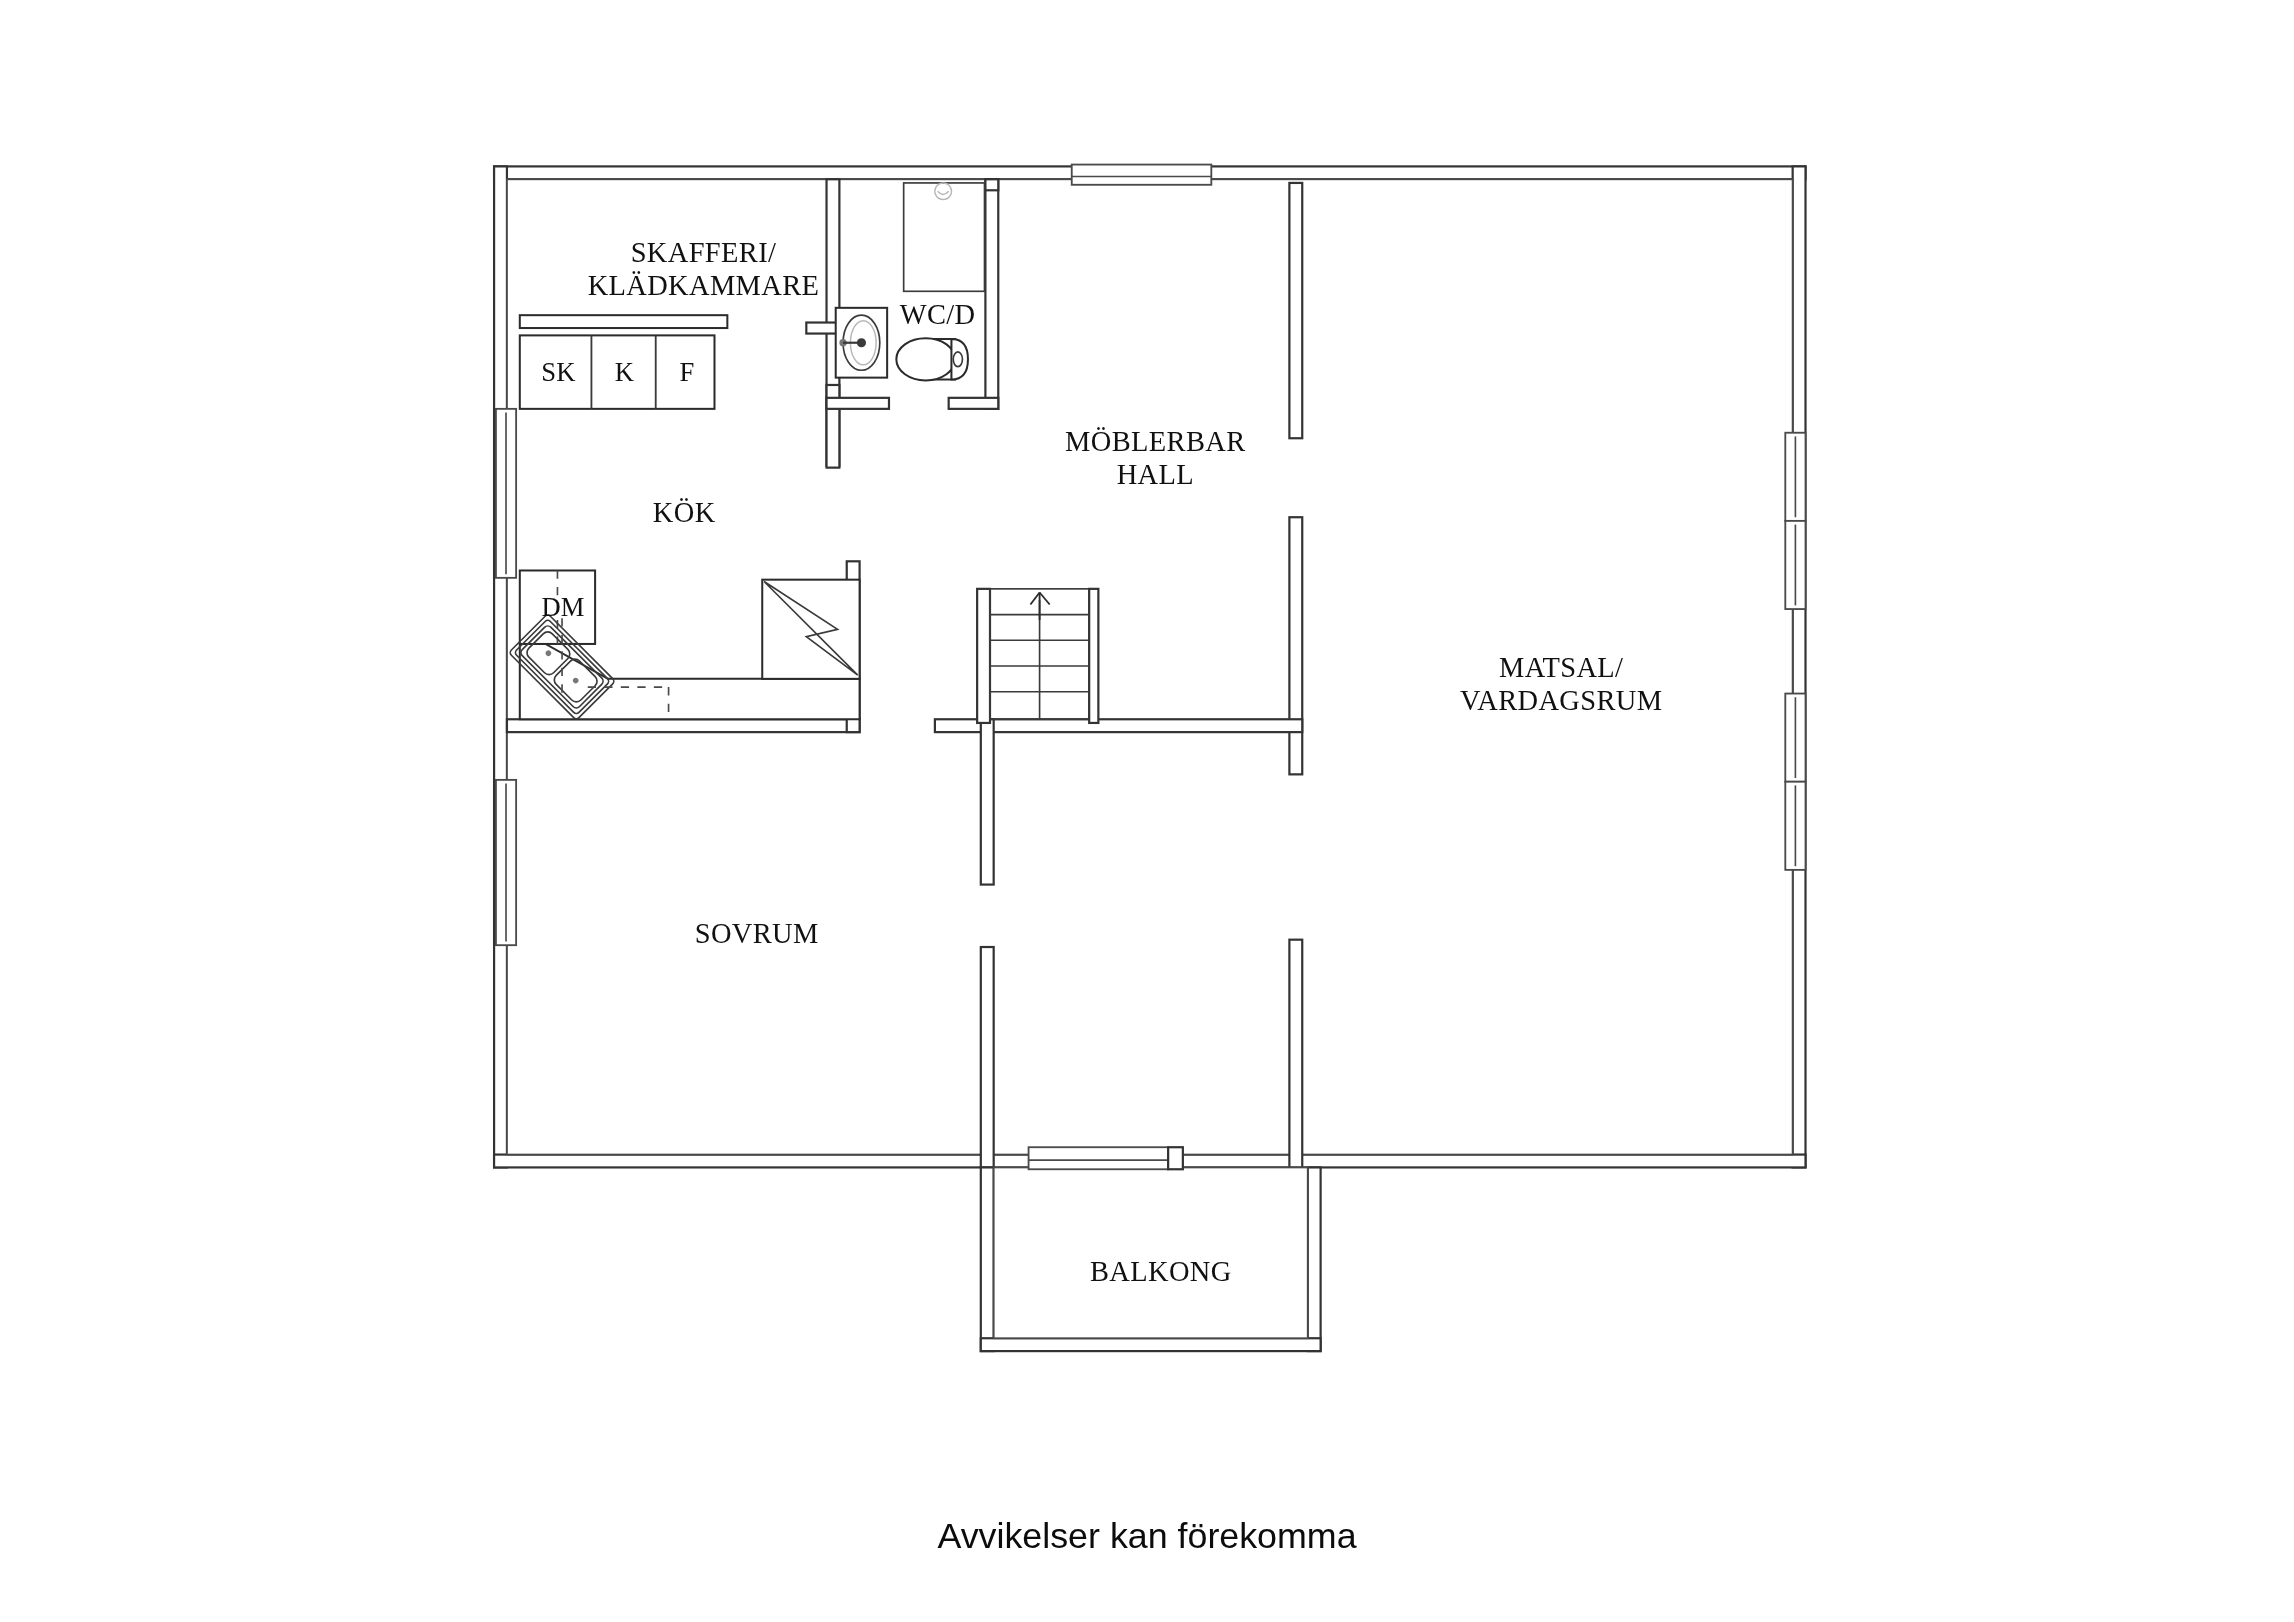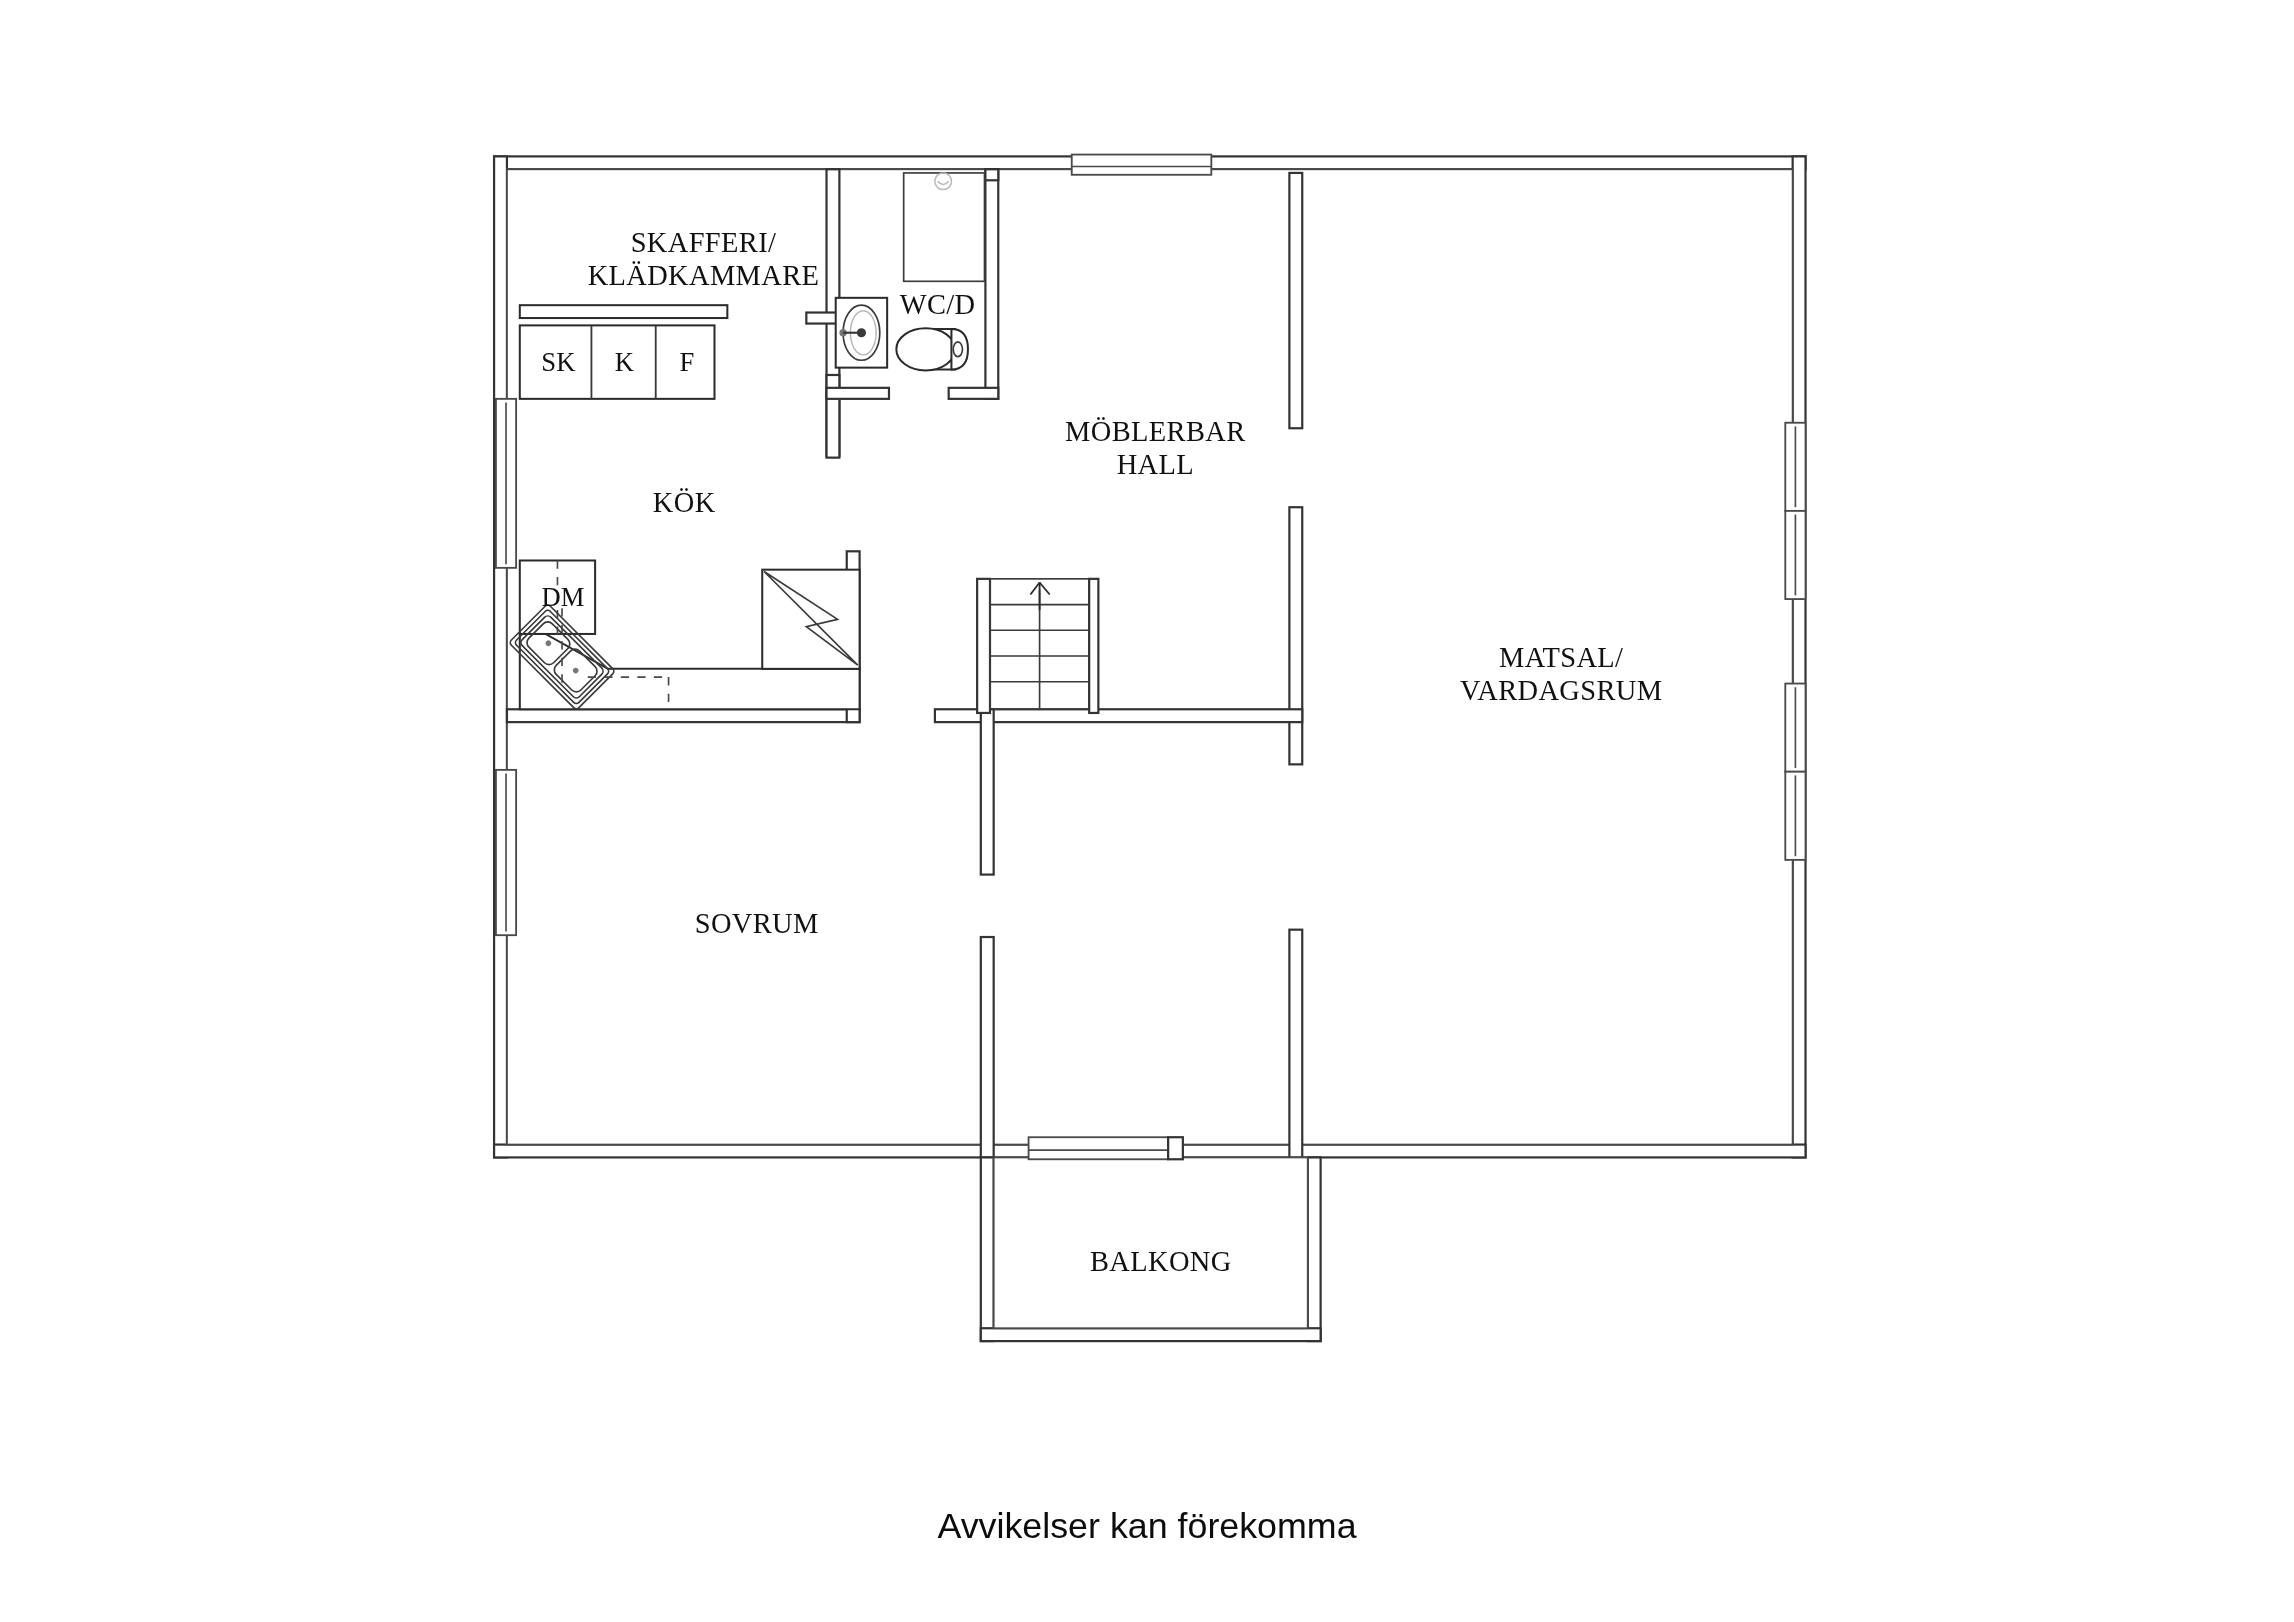--- a/index.html
+++ b/index.html
@@ -9,21 +9,21 @@
   }
   body {
     width: 2295px;
     height: 1623px;
     font-family: "Liberation Serif", serif;
     position: relative;
     overflow: hidden;
   }
   #plan-root {
     position: absolute;
-    left: 0; top: 2px;
+    left: 0; top: 12px;
     width: 2295px;
     height: 1245px;
   }
   svg#floorplan {
     display: block;
     width: 2295px;
     height: 1623px;
   }
   .wall     { fill: #ffffff; stroke: #333333; stroke-width: 2.4; }
   .thinwall { fill: #ffffff; stroke: #4a4a4a; stroke-width: 2.0; }

